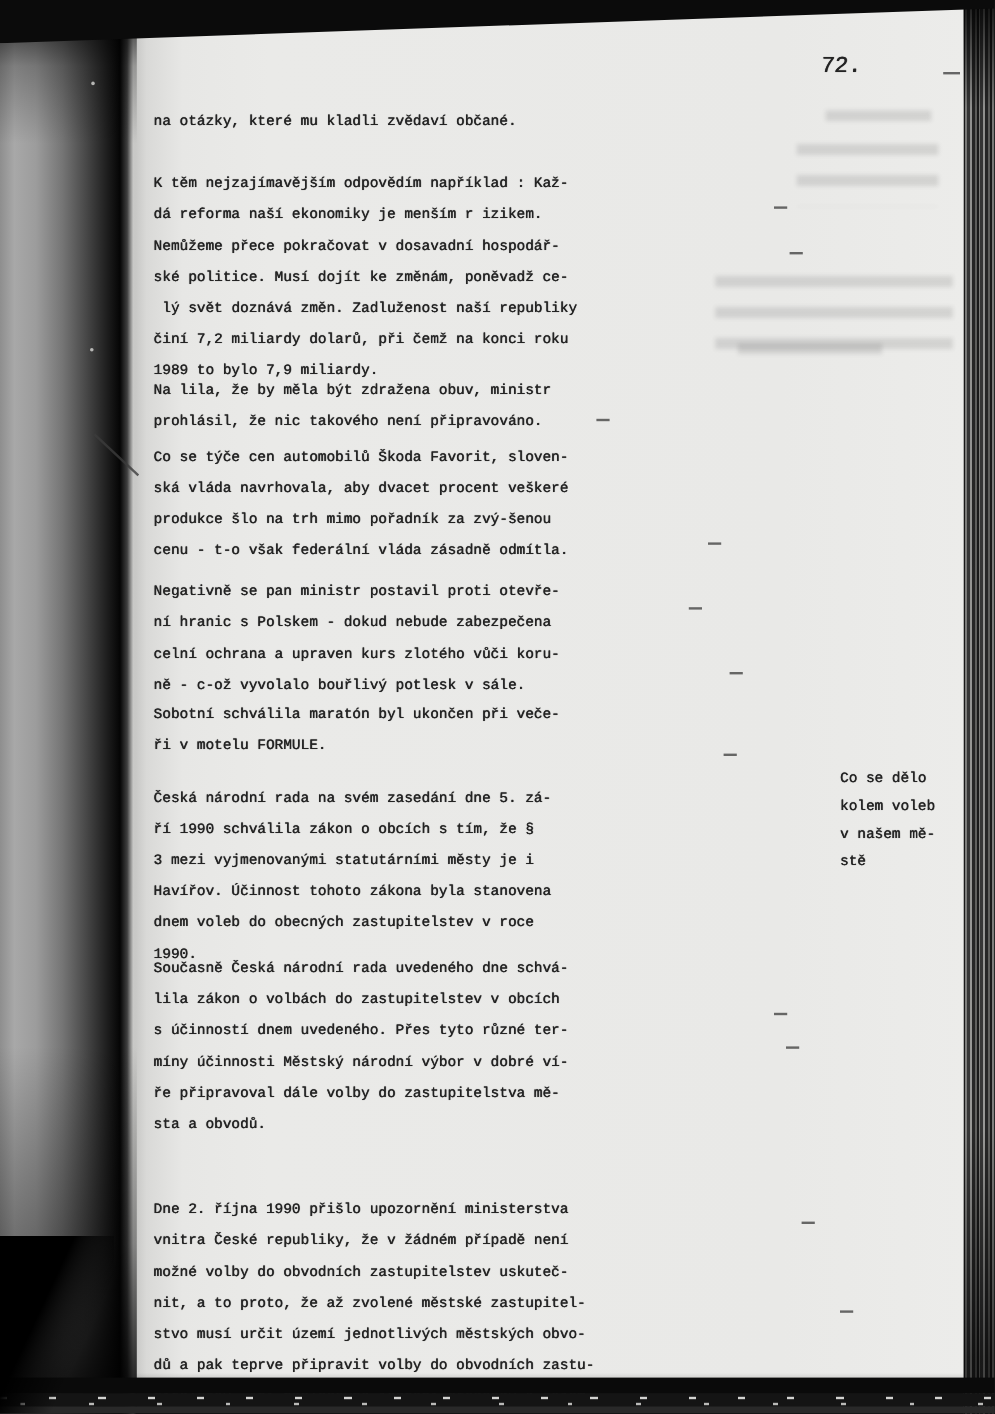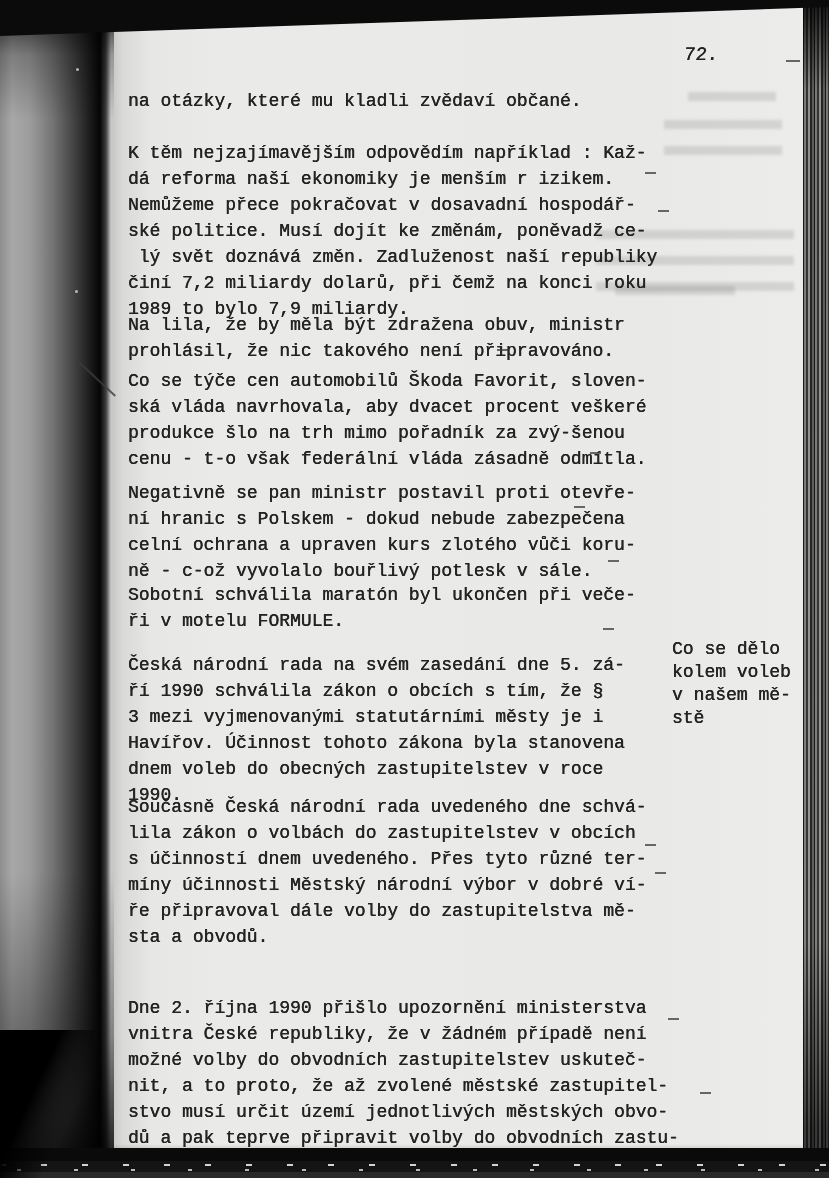--- a/index.html
+++ b/index.html
@@ -58,26 +58,26 @@
     background-repeat:no-repeat;
   }
   .bottom-band3{left:0;top:1172px;width:829px;height:6px;background:#292929;}
   .corner-dark{
     left:0;top:1030px;width:95px;height:148px;
     background:linear-gradient(115deg,#000 38%,rgba(0,0,0,0) 68%);
   }
 
   
   .typed{
-    color:#232323;font-size:18px;line-height:26px;white-space:pre-wrap;
+    color:#232323;font-size:12px;line-height:26px;white-space:pre-wrap;
     text-shadow:0 0 .6px rgba(25,25,25,.9),.4px 0 0 rgba(25,25,25,.5);
   }
   .para{position:absolute;left:128px;width:560px;}
   .pageno{position:absolute;left:684px;top:42px;font-size:19px;transform:skewX(-6deg);}
-  .note{position:absolute;left:672px;top:638px;width:130px;line-height:23px;}
+  .note{position:absolute;left:700px;top:638px;width:130px;line-height:23px;}
 
   
   .dash{position:absolute;width:11px;height:2px;background:#3a3a3a;opacity:.75;}
   .speck{position:absolute;width:3px;height:3px;border-radius:50%;background:#d8d8d6;opacity:.8;}
   .scratch{position:absolute;left:96px;top:354px;width:2px;height:50px;background:#3c3c3c;transform:rotate(-47deg);opacity:.8;}
   .smudge{
     position:absolute;filter:blur(1.6px);opacity:.8;
     background:repeating-linear-gradient(180deg,rgba(95,95,95,.22) 0 9px,rgba(0,0,0,0) 9px 26px);
   }
 </style>

